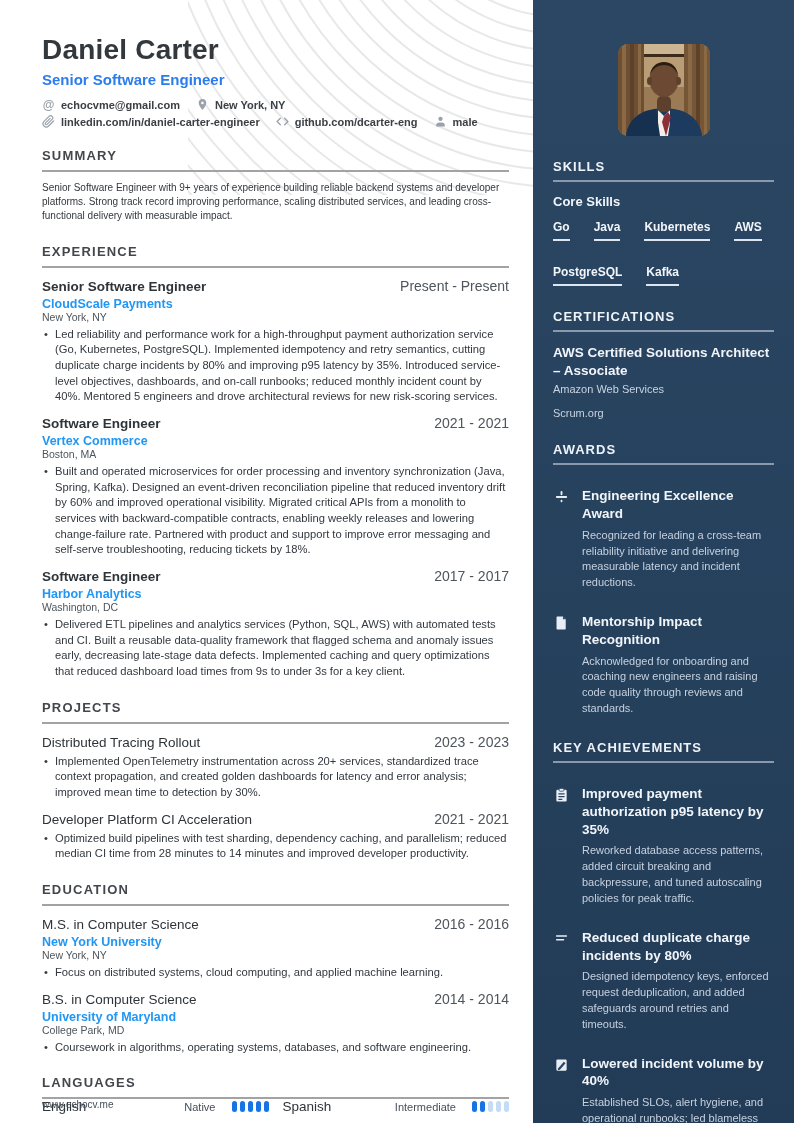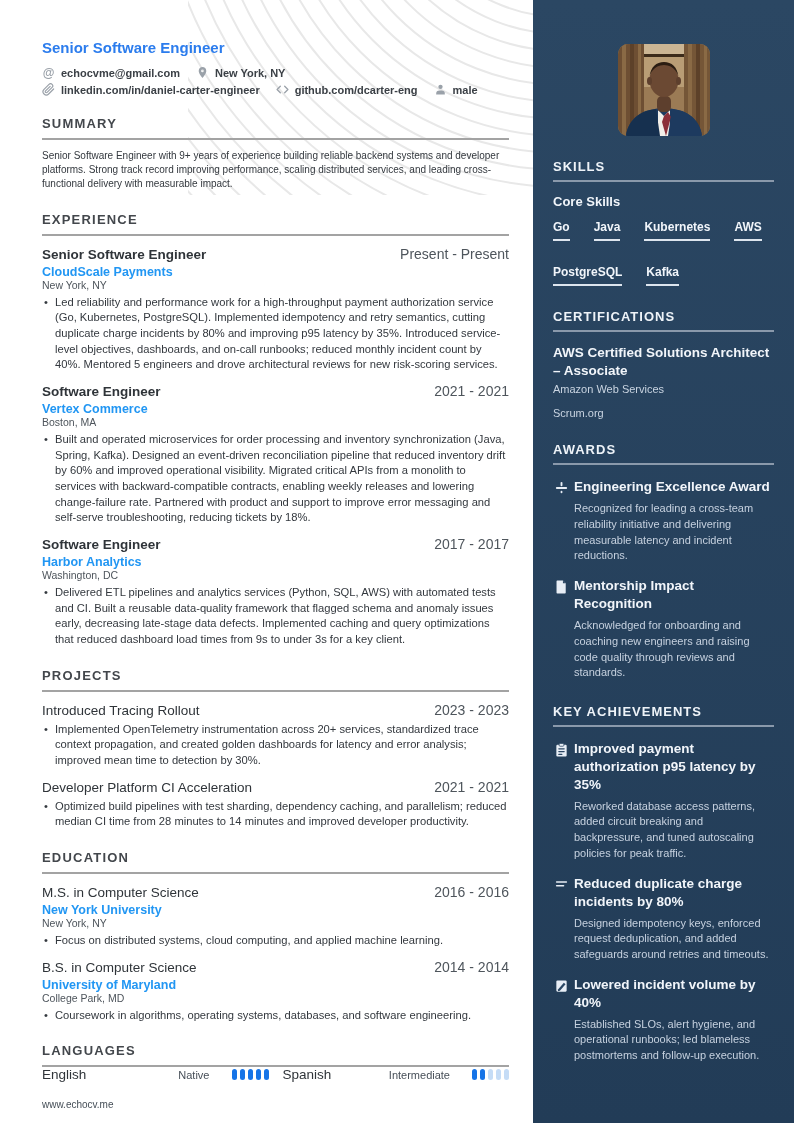--- a/index.html
+++ b/index.html
@@ -36,21 +36,21 @@
   .entry-sub { display:flex; justify-content:space-between; align-items:baseline; margin-top:3px;flex-direction:column; }
   .entry-company { font-size:12.5px; font-weight:700; color:#2196f3; }
   .entry-loc { font-size:10.5px; font-weight:500; color:#4e555c; white-space:nowrap; }
   ul.bullets { list-style:none; margin-top:4px; }
   ul.bullets li { position:relative; padding-left:13px; font-size:11.2px; line-height:1.4; color:#33383e; }
   ul.bullets li::before { content:"•"; position:absolute; left:2px; top:0; color:#33383e; }
 
   .lang-row { display:flex; }
   .lang-item { flex:1; display:flex; align-items:center; justify-content:space-between; padding-right:14px; }
   .lang-name { font-size:13.5px; color:#2f3439; }
-  .lang-level { display:flex; gap:22px; }
+  .lang-level { display:flex; gap:16px; }
   .lang-level-label { font-size:11px; color:#474f58; }
   .dots { display:flex; gap:3px; align-items:center; }
   .dot { width:5px; height:11px; border-radius:3px; background:#c5dcf6; }
   .dot.filled { background:#1674e7; }
 
   .site-footer { position:absolute; left:42px; bottom:13px; font-size:10px; font-weight:500; color:#454e57; z-index:1; }
 
   
   .right { width:261px; background:linear-gradient(180deg,#2b4763 0%, #223c57 100%); padding:0 20px 20px 20px; color:#eef3f8; }
   .photo-wrap { width:92px; height:92px; border-radius:10px; overflow:hidden; margin:44px auto 0; }
@@ -61,21 +61,21 @@
   .s-rule { height:2px; background:#8a99ab; margin-top:6px; }
 
   .skills-group-label { margin-top:12px; font-size:13px; font-weight:700; color:#f1f5fa; }
   .skills { display:flex; flex-wrap:wrap; column-gap:21px; row-gap:11px; margin-top:11px;gap:24px; }
   .skill { font-size:12px; font-weight:700; color:#f1f5fa; border-bottom:2px solid #dde5ee; padding-bottom:5px; }
 
   .cert { margin-top:12px; }
   .cert-name { font-size:13.5px; font-weight:700; color:#f1f5fa; line-height:1.3; }
   .cert-issuer { font-size:11px; color:#c9d4e1; margin-top:4px; }
 
-  .feat { display:flex; gap:4px; margin-top:13px; }
+  .feat { display:flex; gap:12px; margin-top:22px; }
   .feat-icon { flex:0 0 17px; width:17px; height:17px; margin-top:2px; display:flex; align-items:flex-start; justify-content:center; }
   .feat-icon svg { width:15px; height:16px; }
   .feat-body { flex:1; }
   .feat-title { font-size:13.5px; font-weight:700; color:#f1f5fa; line-height:1.32; }
   .feat-desc { font-size:11px; color:#c6d1df; line-height:1.44; margin-top:5px; }
 </style>
 </head>
 <body>
 
 <div class="page">
@@ -102,20 +102,21 @@
         <circle cx="375" cy="-150" r="422"></circle>
           <circle cx="375" cy="-150" r="439"></circle>
         <circle cx="375" cy="-150" r="456"></circle>
           <circle cx="375" cy="-150" r="473"></circle>
         <circle cx="375" cy="-150" r="490"></circle>
           <circle cx="375" cy="-150" r="507"></circle>
       </g>
     </svg>
 
     <div class="left-content">
+      <div class="name">Daniel Carter</div>
       <div class="job-title">Senior Software Engineer</div>
 
       <div class="contacts">
         <div class="contact-row">
           <span class="contact-item">
             <span class="ci at-glyph">@</span>
             <span class="ct">echocvme@gmail.com</span>
           </span>
           <span class="contact-item">
             <span class="ci">
@@ -208,21 +209,21 @@
             </ul>
         </div>
       </div>
 
       <div class="sec">
         <div class="sec-head">PROJECTS</div>
         <div class="sec-rule"></div>
 
         <div class="entry">
           <div class="entry-head">
-            <span class="entry-title plain">Introduced Tracing Rollout</span>
+            <span class="entry-title plain">Distributed Tracing Rollout</span>
             <span class="entry-date">2023 - 2023</span>
           </div>
           <ul class="bullets">
               <li>Implemented OpenTelemetry instrumentation across 20+ services, standardized trace context propagation, and created golden dashboards for latency and error analysis; improved mean time to detection by 30%.</li>
             </ul>
         </div>
 
         <div class="entry">
           <div class="entry-head">
             <span class="entry-title plain">Developer Platform CI Acceleration</span>

